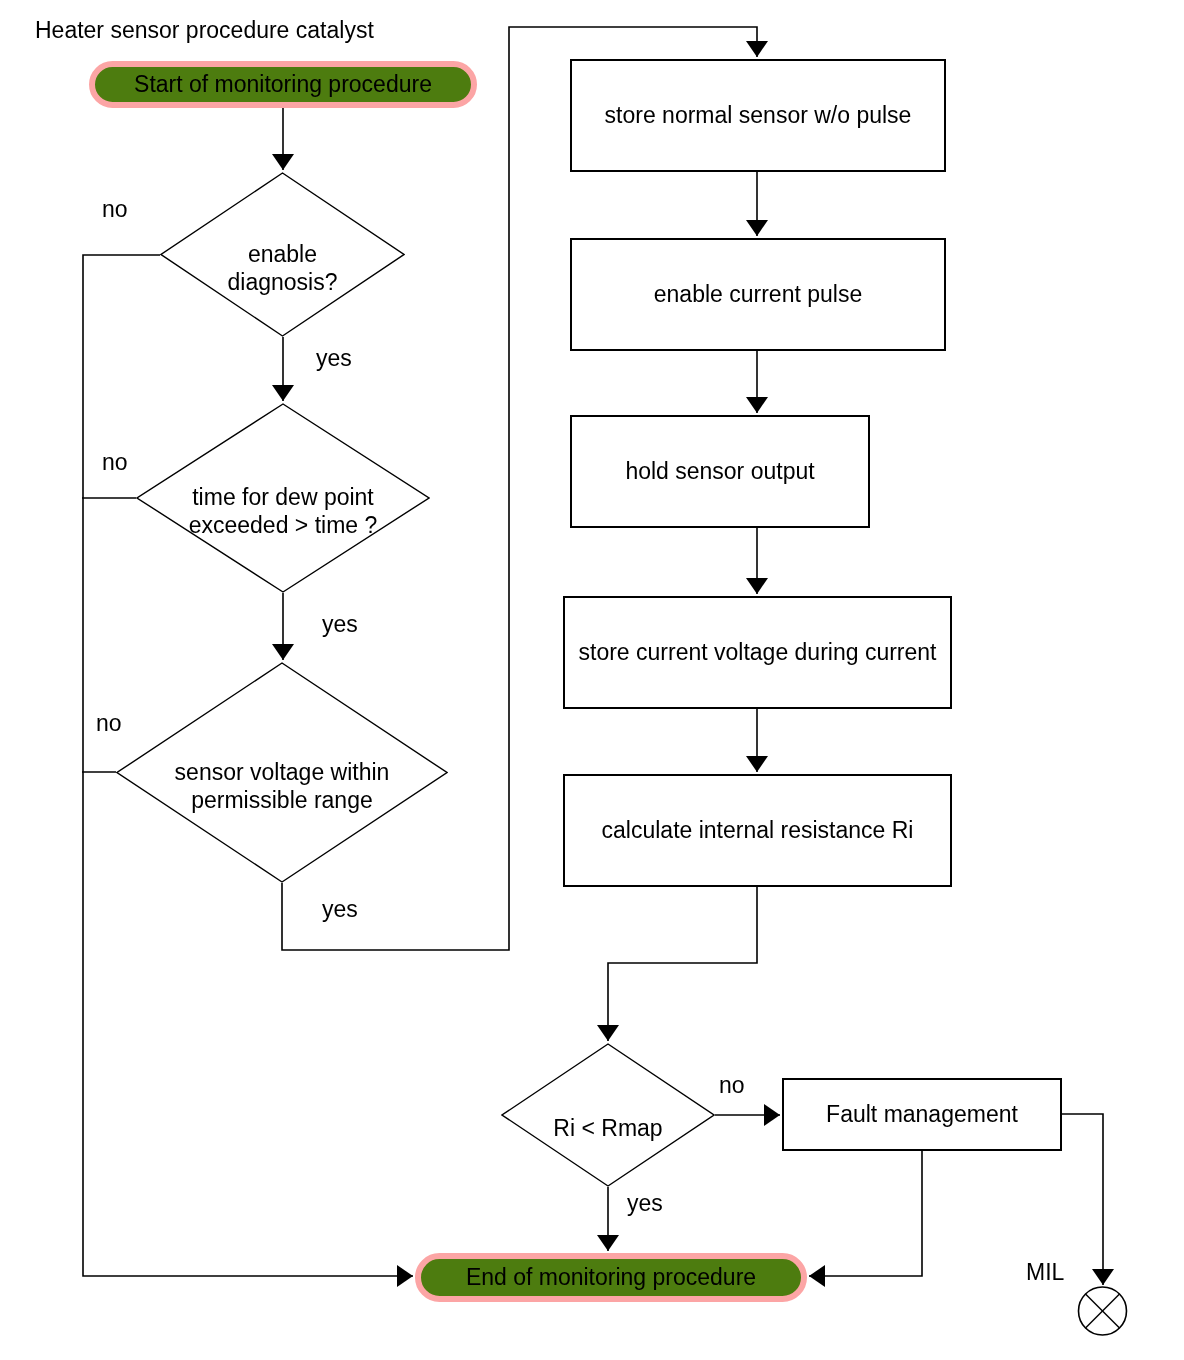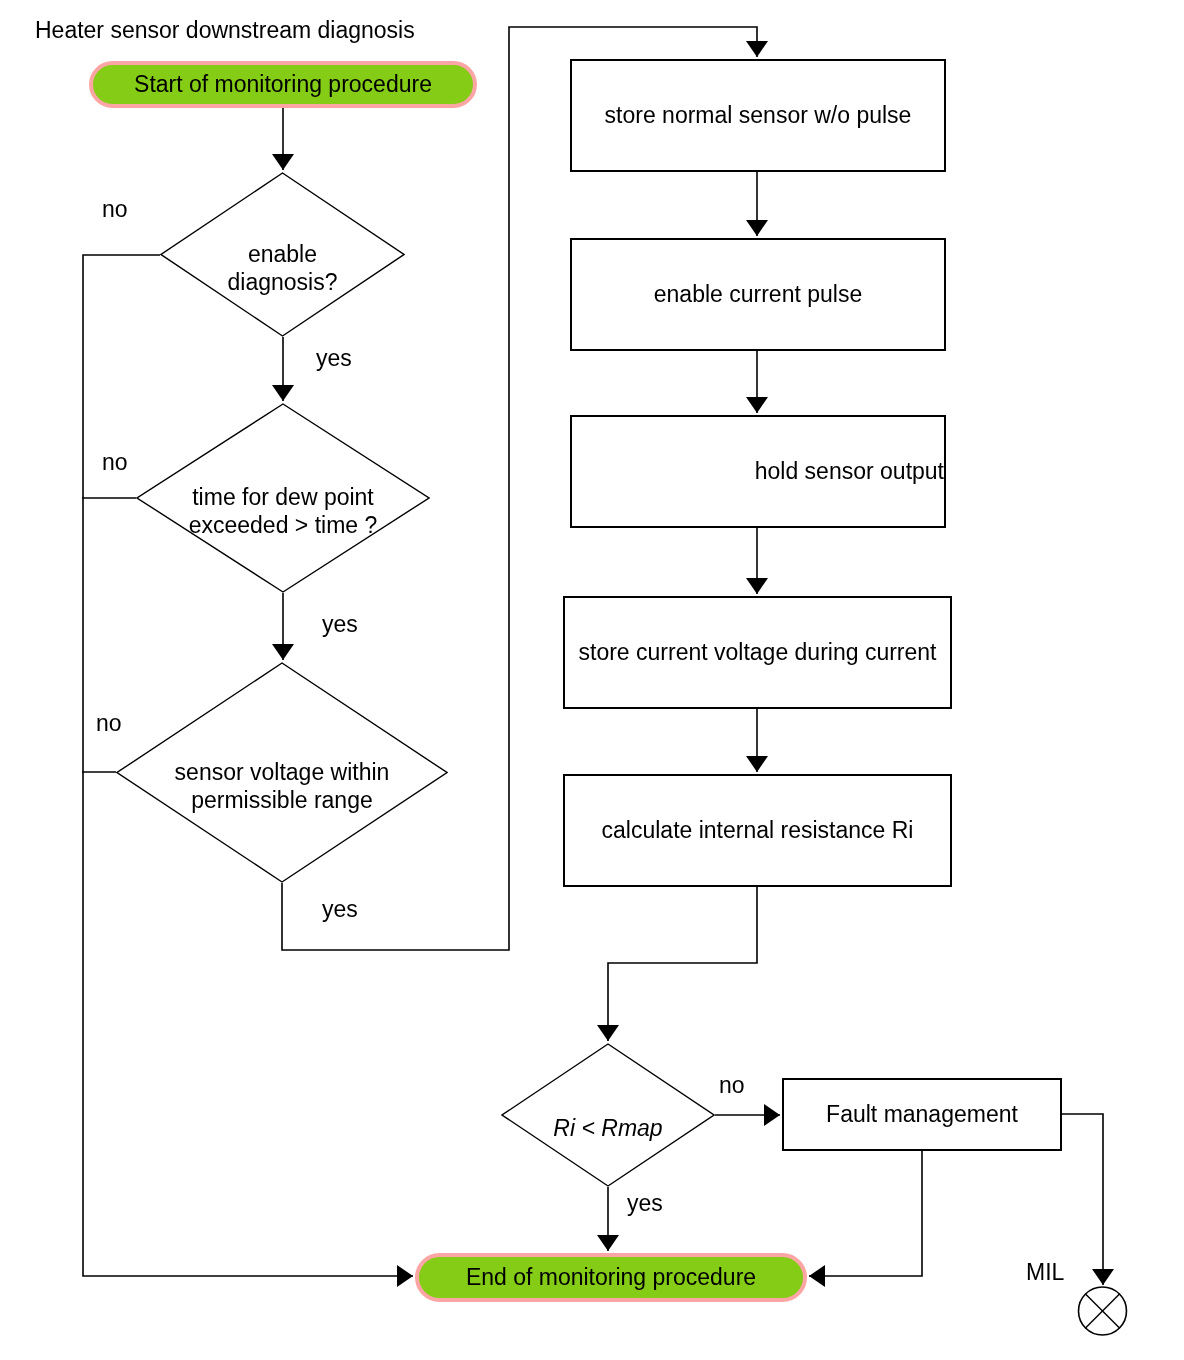--- a/index.html
+++ b/index.html
@@ -13,21 +13,21 @@
   }
   .connector-layer{position:absolute;left:0;top:0;width:1184px;height:1360px;}
   .node{
     position:absolute;
     display:flex;align-items:center;justify-content:center;
     text-align:center;
     font-size:23px;line-height:1.2;
     box-sizing:border-box;
   }
   .rect{border:2px solid #000;background:#fff;}
-  .terminator{border:4px solid #fca5a5;background:#84cc16;}
+  .terminator{border:6px solid #fca5a5;background:#4d7c0f;}
   .diamond{background:transparent;border:none;}
   .diamond svg{position:absolute;left:0;top:0;width:100%;height:100%;}
   .diamond .lbl{position:relative;z-index:1;margin-top:28px;}
   .tline{display:block;}
   .edge-label{position:absolute;font-size:23px;line-height:1.1;white-space:nowrap;}
   .title{position:absolute;left:35px;top:17px;font-size:23px;white-space:nowrap;}
 </style>
 </head>
 <body>
 
@@ -55,21 +55,21 @@
     <line x1="715" y1="1115" x2="780" y2="1115" stroke="#000" stroke-width="1.6" marker-end="url(#arrow)"></line>
     <line x1="608" y1="1187" x2="608" y2="1251" stroke="#000" stroke-width="1.6" marker-end="url(#arrow)"></line>
     <polyline points="922,1151 922,1276 809,1276" stroke="#000" stroke-width="1.6" marker-end="url(#arrow)"></polyline>
     <polyline points="1062,1114 1103,1114 1103,1285" stroke="#000" stroke-width="1.6" marker-end="url(#arrow)"></polyline>
 
     <circle cx="1102.5" cy="1311" r="24" stroke="#000" stroke-width="1.6" fill="#fff"></circle>
     <line x1="1085.5" y1="1294" x2="1119.5" y2="1328" stroke="#000" stroke-width="1.4"></line>
     <line x1="1119.5" y1="1294" x2="1085.5" y2="1328" stroke="#000" stroke-width="1.4"></line>
   </svg>
 
-  <div class="title">Heater sensor downstream diagnosis</div>
+  <div class="title">Heater sensor procedure catalyst</div>
 
   <div class="node terminator" style="left:89px;top:61px;width:388px;height:47px;border-radius:24px;">
     <span>Start of monitoring procedure</span>
   </div>
 
   <div class="node diamond" style="left:160px;top:172px;width:245px;height:165px;">
     <svg viewBox="0 0 245 165" preserveAspectRatio="none">
       <polygon points="122.5,1 244,82.5 122.5,164 1,82.5" fill="#fff" stroke="#000" stroke-width="1.4"></polygon>
     </svg>
     <div class="lbl">
@@ -99,35 +99,35 @@
   </div>
 
   <div class="node rect" style="left:570px;top:59px;width:376px;height:113px;">
     <span>store normal sensor w/o pulse</span>
   </div>
 
   <div class="node rect" style="left:570px;top:238px;width:376px;height:113px;">
     <span>enable current pulse</span>
   </div>
 
-  <div class="node rect" style="left:570px;top:415px;width:376px;height:113px;justify-content:flex-end;">
+  <div class="node rect" style="left:570px;top:415px;width:300px;height:113px;">
     <span>hold sensor output</span>
   </div>
 
   <div class="node rect" style="left:563px;top:596px;width:389px;height:113px;">
     <div>
       <span class="tline">store current voltage during current</span>
     </div>
   </div>
 
   <div class="node rect" style="left:563px;top:774px;width:389px;height:113px;">
     <span>calculate internal resistance Ri</span>
   </div>
 
-  <div class="node diamond" style="left:501px;top:1043px;width:214px;height:144px;font-style:italic;">
+  <div class="node diamond" style="left:501px;top:1043px;width:214px;height:144px;">
     <svg viewBox="0 0 214 144" preserveAspectRatio="none">
       <polygon points="107,1 213,72 107,143 1,72" fill="#fff" stroke="#000" stroke-width="1.4"></polygon>
     </svg>
     <div class="lbl">
       <span class="tline">Ri &lt; Rmap</span>
     </div>
   </div>
 
   <div class="node rect" style="left:782px;top:1078px;width:280px;height:73px;">
     <span>Fault management</span>

